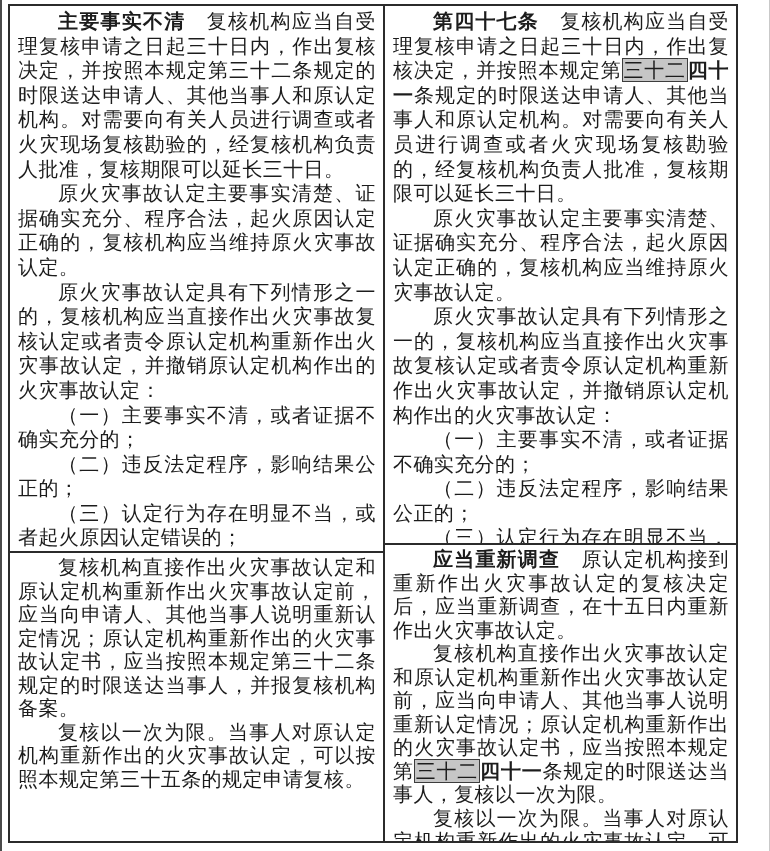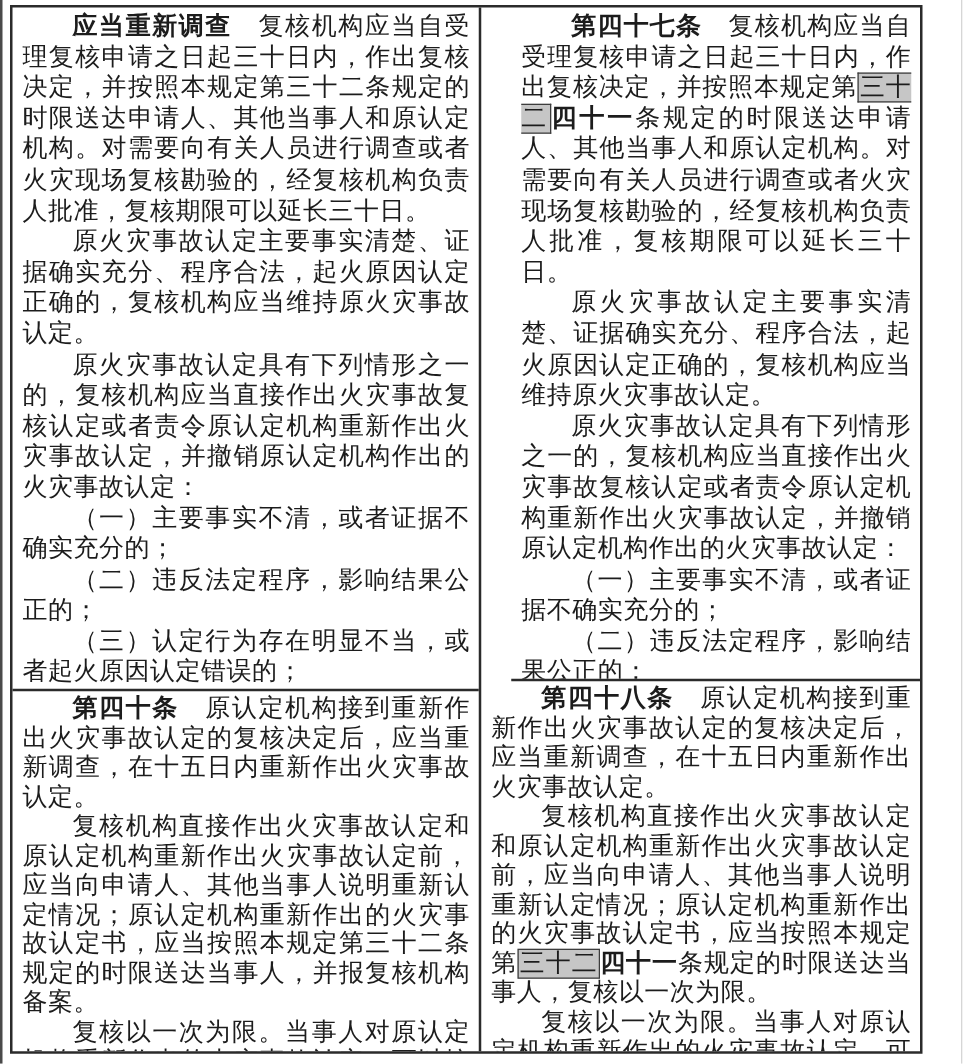--- a/index.html
+++ b/index.html
@@ -29,21 +29,21 @@
   }
   .doc-col{display:flex;flex-direction:column;height:100%;}
   .doc-col.left{width:375px;border-right:2px solid var(--line);}
   .doc-col.right{flex:1;}
   .doc-cell{
     overflow:hidden;
     padding:3px 7px 0 8px;
     text-align:justify;
   }
   .doc-col.left .cell-top{height:547px;border-bottom:2px solid var(--line);}
-  .doc-col.right .cell-top{height:539px;border-bottom:2px solid var(--line);margin-left:24px;}
+  .doc-col.right .cell-top{height:539px;border-bottom:2px solid var(--line);}
   .cell-bottom{flex:1;}
   .para{
     font-size:20px;
     text-indent:2em;
     letter-spacing:0.4px;
   }
   .cell-top .para{line-height:24.6px;}
   .cell-bottom .para{line-height:23.5px;}
   .run-article{font-weight:bold;}
   .run-ins{font-weight:bold;}
@@ -55,42 +55,41 @@
 </style>
 </head>
 <body>
 
 <div class="page-edge-left"></div>
 <div class="page-edge-right"></div>
 
 <div class="doc-table">
   <div class="doc-col left">
     <div class="doc-cell cell-top">
-        <p class="para"><span class="run-article">应当重新调查</span><span class="run-text">　复核机构应当自受理复核申请之日起三十日内，作出复核决定，并按照本规定第三十二条规定的时限送达申请人、其他当事人和原认定机构。对需要向有关人员进行调查或者火灾现场复核勘验的，经复核机构负责人批准，复核期限可以延长三十日。</span></p>
+        <p class="para"><span class="run-article">主要事实不清</span><span class="run-text">　复核机构应当自受理复核申请之日起三十日内，作出复核决定，并按照本规定第三十二条规定的时限送达申请人、其他当事人和原认定机构。对需要向有关人员进行调查或者火灾现场复核勘验的，经复核机构负责人批准，复核期限可以延长三十日。</span></p>
         <p class="para"><span class="run-text">原火灾事故认定主要事实清楚、证据确实充分、程序合法，起火原因认定正确的，复核机构应当维持原火灾事故认定。</span></p>
         <p class="para"><span class="run-text">原火灾事故认定具有下列情形之一的，复核机构应当直接作出火灾事故复核认定或者责令原认定机构重新作出火灾事故认定，并撤销原认定机构作出的火灾事故认定：</span></p>
         <p class="para"><span class="run-text">（一）主要事实不清，或者证据不确实充分的；</span></p>
         <p class="para"><span class="run-text">（二）违反法定程序，影响结果公正的；</span></p>
         <p class="para"><span class="run-text">（三）认定行为存在明显不当，或者起火原因认定错误的；</span></p>
         <p class="para"><span class="run-text">（四）超越或者滥用职权的。</span></p>
       </div>
     <div class="doc-cell cell-bottom">
-        <p class="para"><span class="run-article">第四十条</span><span class="run-text">　原认定机构接到重新作出火灾事故认定的复核决定后，应当重新调查，在十五日内重新作出火灾事故认定。</span></p>
         <p class="para"><span class="run-text">复核机构直接作出火灾事故认定和原认定机构重新作出火灾事故认定前，应当向申请人、其他当事人说明重新认定情况；原认定机构重新作出的火灾事故认定书，应当按照本规定第三十二条规定的时限送达当事人，并报复核机构备案。</span></p>
         <p class="para"><span class="run-text">复核以一次为限。当事人对原认定机构重新作出的火灾事故认定，可以按照本规定第三十五条的规定申请复核。</span></p>
       </div>
   </div>
   <div class="doc-col right">
     <div class="doc-cell cell-top">
         <p class="para"><span class="run-article">第四十七条</span><span class="run-text">　复核机构应当自受理复核申请之日起三十日内，作出复核决定，并按照本规定第</span><span class="run-del">三十二</span><span class="run-ins">四十一</span><span class="run-text">条规定的时限送达申请人、其他当事人和原认定机构。对需要向有关人员进行调查或者火灾现场复核勘验的，经复核机构负责人批准，复核期限可以延长三十日。</span></p>
         <p class="para"><span class="run-text">原火灾事故认定主要事实清楚、证据确实充分、程序合法，起火原因认定正确的，复核机构应当维持原火灾事故认定。</span></p>
         <p class="para"><span class="run-text">原火灾事故认定具有下列情形之一的，复核机构应当直接作出火灾事故复核认定或者责令原认定机构重新作出火灾事故认定，并撤销原认定机构作出的火灾事故认定：</span></p>
         <p class="para"><span class="run-text">（一）主要事实不清，或者证据不确实充分的；</span></p>
         <p class="para"><span class="run-text">（二）违反法定程序，影响结果公正的；</span></p>
         <p class="para"><span class="run-text">（三）认定行为存在明显不当，或者起火原因认定错误的；</span></p>
       </div>
     <div class="doc-cell cell-bottom">
-        <p class="para"><span class="run-article">第四十八条</span><span class="run-text">　原认定机构接到重新作出火灾事故认定的复核决定后，应当重新调查，在十五日内重新作出火灾事故认定。</span></p>
+        <p class="para"><span class="run-article">应当重新调查</span><span class="run-text">　原认定机构接到重新作出火灾事故认定的复核决定后，应当重新调查，在十五日内重新作出火灾事故认定。</span></p>
         <p class="para"><span class="run-text">复核机构直接作出火灾事故认定和原认定机构重新作出火灾事故认定前，应当向申请人、其他当事人说明重新认定情况；原认定机构重新作出的火灾事故认定书，应当按照本规定第</span><span class="run-del">三十二</span><span class="run-ins">四十一</span><span class="run-text">条规定的时限送达当事人，复核以一次为限。</span></p>
         <p class="para"><span class="run-text">复核以一次为限。当事人对原认定机构重新作出的火灾事故认定，可以按照本规定第</span></p>
       </div>
   </div>
 </div>
 
 </body></html>

